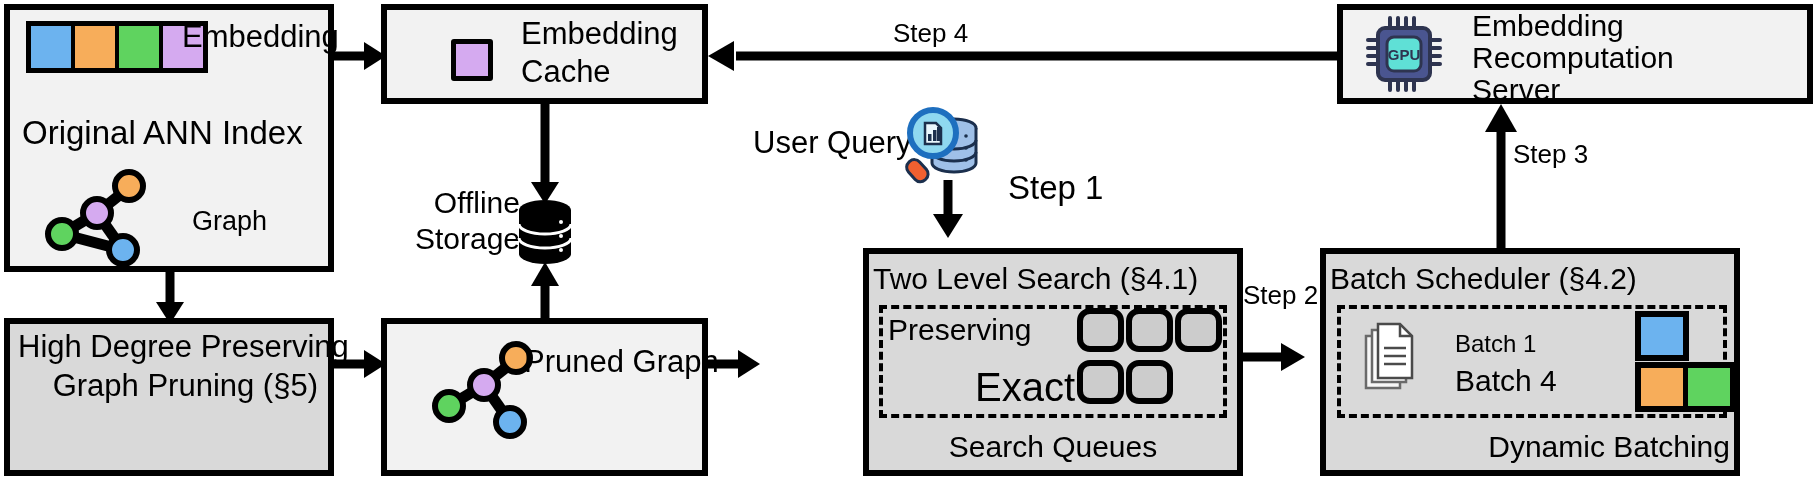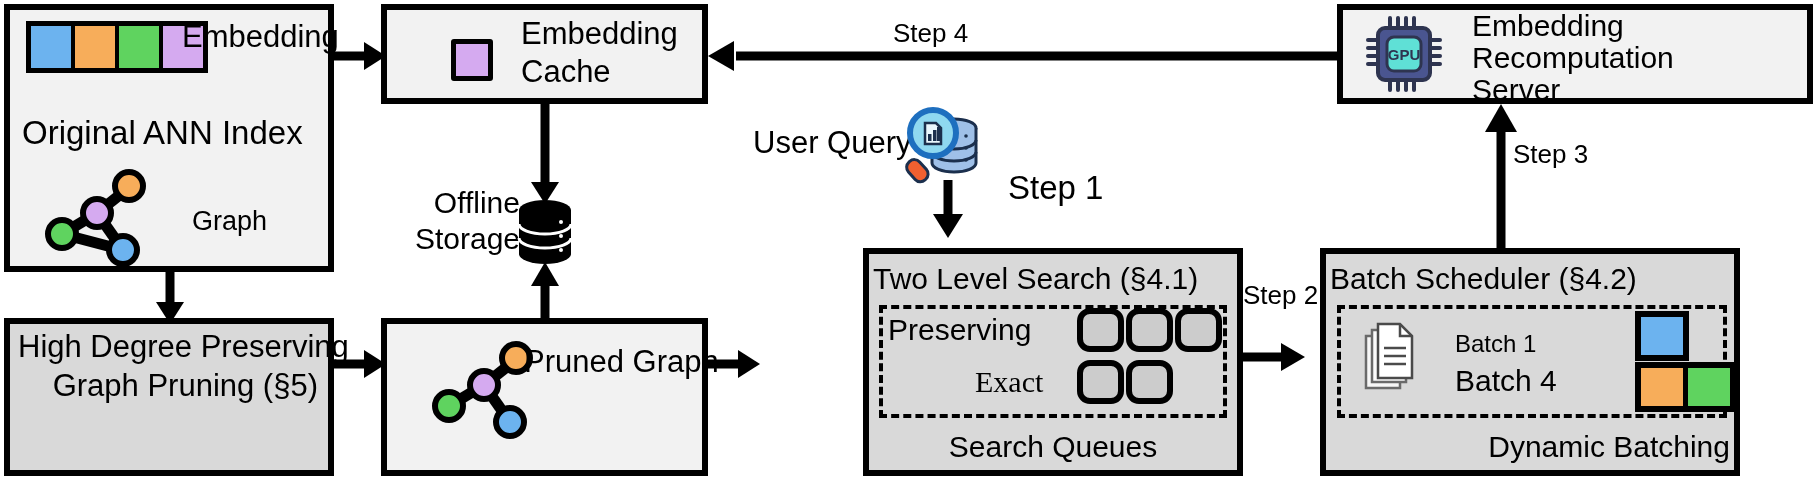--- a/index.html
+++ b/index.html
@@ -157,21 +157,21 @@
 
   <div class="dashed" style="left:879px;top:305px;width:348px;height:113px;"></div>
 
   <div class="lbl t-reg" style="left:888px;top:313px;font-size:30px;">Preserving</div>
   <div style="position:absolute;left:1077px;top:308px;display:flex;gap:2px;">
     <div class="qslot" style="width:47px;height:44px;"></div>
     <div class="qslot" style="width:47px;height:44px;"></div>
     <div class="qslot" style="width:47px;height:44px;"></div>
   </div>
 
-  <div class="lbl t-reg" style="left:975px;top:365px;font-size:30px;font-family:Liberation Serif, serif;">Exact</div>
+  <div class="lbl t-reg" style="left:975px;top:365px;font-size:40px;">Exact</div>
   <div style="position:absolute;left:1077px;top:360px;display:flex;gap:2px;">
     <div class="qslot" style="width:47px;height:44px;"></div>
     <div class="qslot" style="width:47px;height:44px;"></div>
   </div>
 
   <div class="lbl t-reg" style="left:873px;top:430px;width:360px;text-align:center;font-size:30px;">Search Queues</div>
 
   <svg class="arrow-svg" width="70" height="40" style="left:1243px;top:337px;">
     <line x1="0" y1="20" x2="44" y2="20" stroke="#000" stroke-width="9"></line>
     <polygon points="62,20 38,6 38,34" fill="#000"></polygon>

